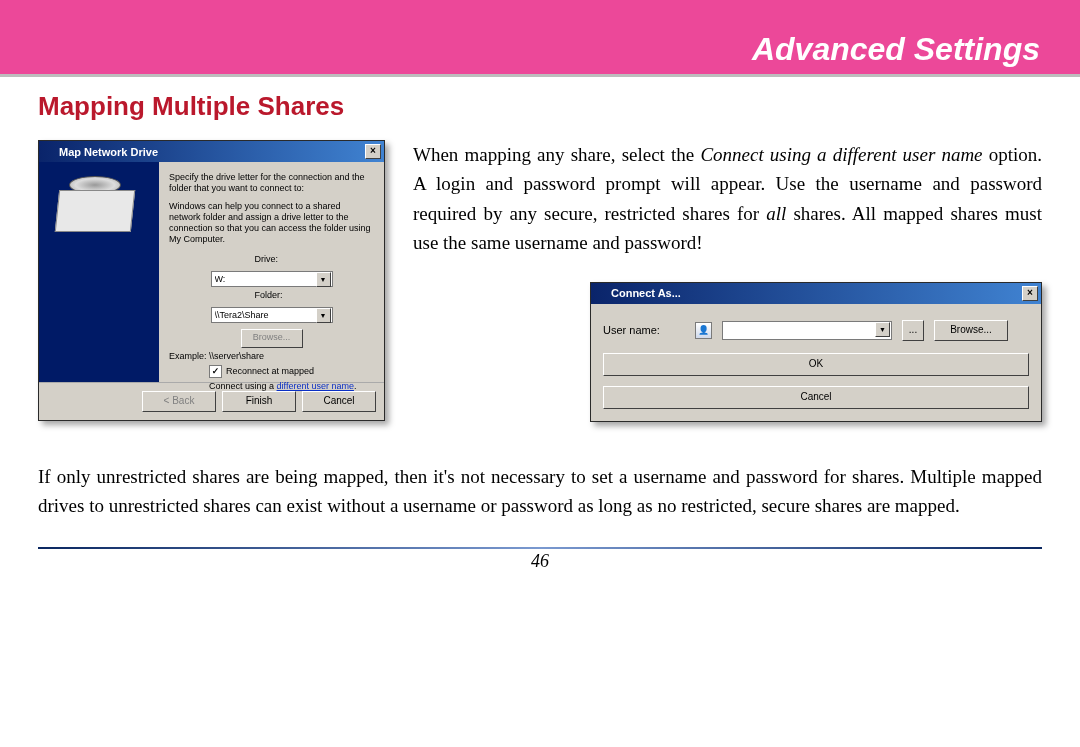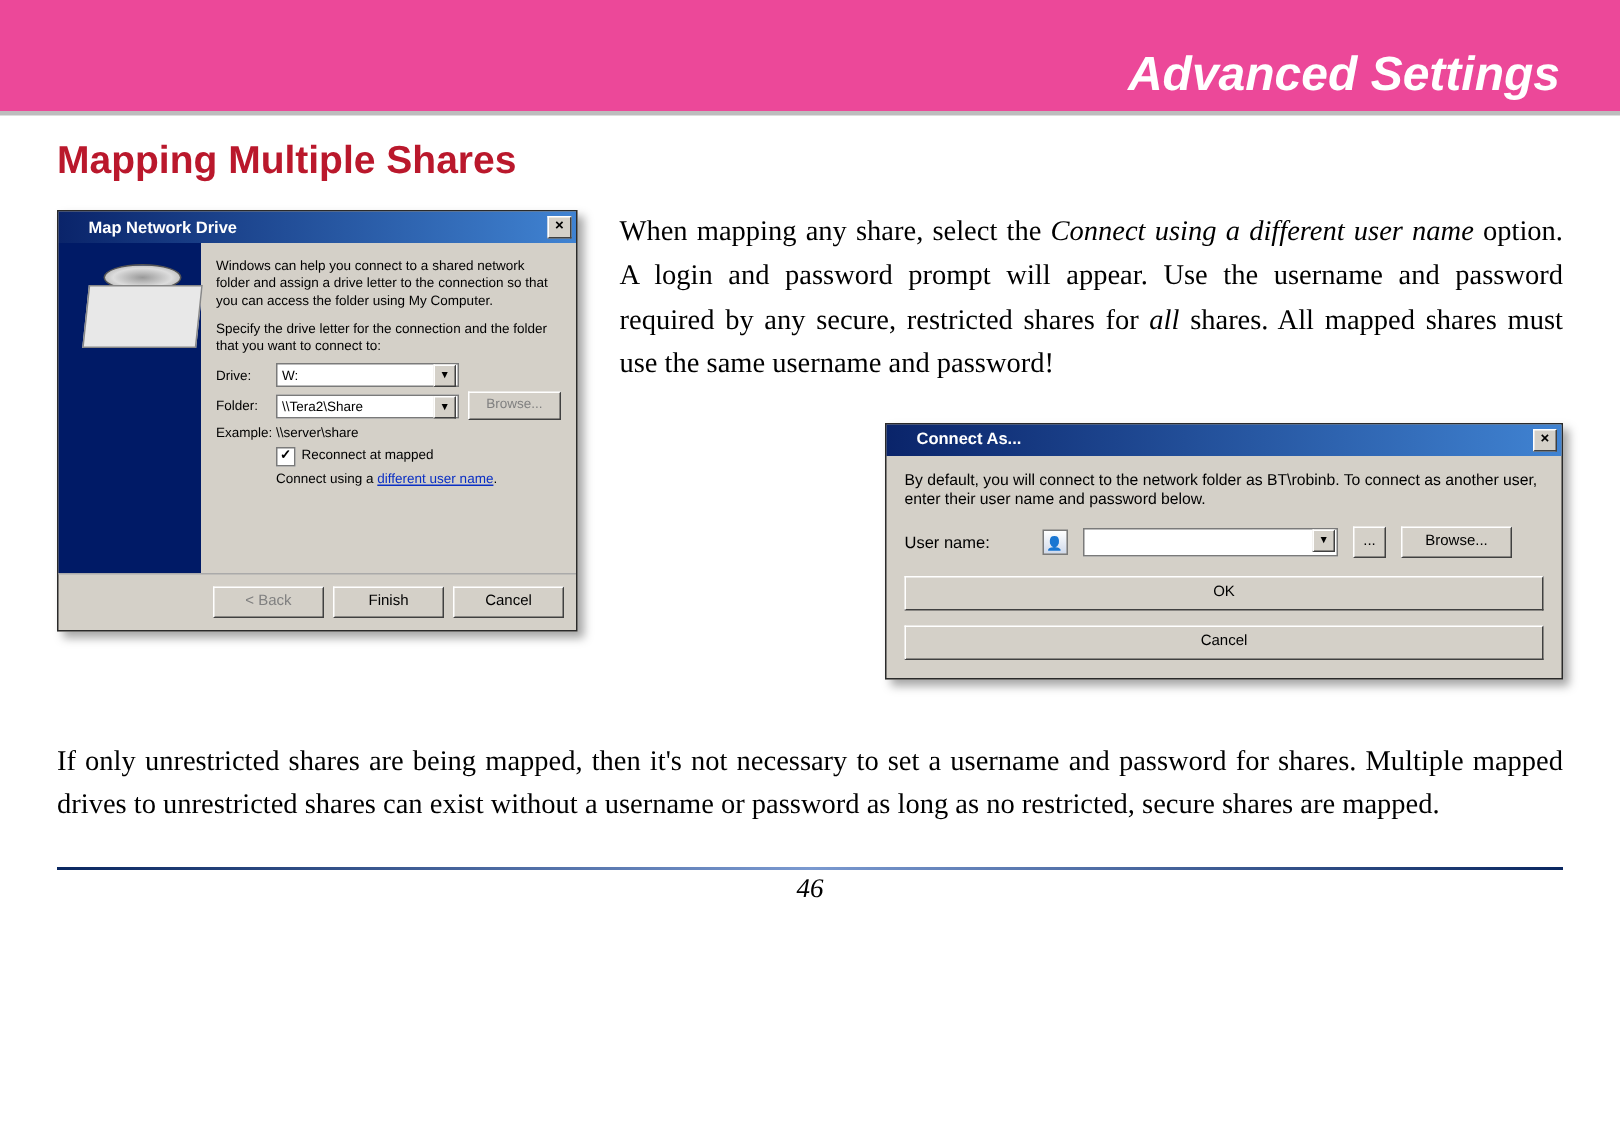--- a/index.html
+++ b/index.html
@@ -95,21 +95,21 @@
     background: radial-gradient(ellipse at center, #999 0%, #ddd 55%, #999 100%);
     border: 1px solid #555;
   }
   .dlg1-right {
     flex: 1;
     padding: 10px 10px 6px 10px;
     color: #000;
     font-size: 9px;
     line-height: 1.25;
   }
-  .field-row { display: flex; align-items: center; margin: 3px 0; gap: 6px; }
+  .field-row { display: flex; align-items: center; margin: 3px 0; gap: 6px; flex-direction: column; }
   .field-label { width: 34px; }
   .win-input {
     height: 16px;
     background: #fff;
     border: 1px solid #7a7a7a;
     font-size: 9px;
     padding: 0 3px;
     box-sizing: border-box;
   }
   .win-dd { position: relative; }
@@ -220,22 +220,22 @@
     <div class="dialog-title">
       <span>Map Network Drive</span>
       <span class="close-btn">×</span>
     </div>
     <div class="dlg1-body">
       <div class="dlg1-left">
         <div class="drive-disk"></div>
         <div class="drive-pic"></div>
       </div>
       <div class="dlg1-right">
+        <div style="margin-bottom:6px;">Specify the drive letter for the connection and the folder that you want to connect to:</div>
         <div style="margin-bottom:8px;">Windows can help you connect to a shared network folder and assign a drive letter to the connection so that you can access the folder using My Computer.</div>
-        <div style="margin-bottom:6px;">Specify the drive letter for the connection and the folder that you want to connect to:</div>
         <div class="field-row">
           <span class="field-label">Drive:</span>
           <span class="win-dd" style="display:inline-block;">
             <input class="win-input" style="width: 122px;" value="W:">
           </span>
         </div>
         <div class="field-row">
           <span class="field-label">Folder:</span>
           <span class="win-dd" style="display:inline-block;">
             <input class="win-input" style="width: 122px;" value="\\Tera2\Share">
@@ -263,21 +263,20 @@
     <div class="body-text">
       <span>When mapping any share, select the </span><span class="italic">Connect using a different user name</span><span> option.  A login and password prompt will appear.  Use the username and password required by any secure, restricted shares for </span><span class="italic">all</span><span> shares.  All mapped shares must use the same username and password!</span>
     </div>
 
     <div class="dialog dlg2">
       <div class="dialog-title">
         <span>Connect As...</span>
         <span class="close-btn">×</span>
       </div>
       <div class="dlg2-body">
-        <div class="dlg2-desc">By default, you will connect to the network folder as BT\robinb. To connect as another user, enter their user name and password below.</div>
         <div class="dlg2-row">
           <span class="dlg2-label">User name:</span>
           <span class="dlg2-icon">👤</span>
           <span class="win-dd" style="display:inline-block;">
             <input class="win-input" style="width: 170px; height: 19px;" value="">
           </span>
           <span class="win-btn browse-dots">...</span>
           <span class="win-btn">Browse...</span>
         </div>
         <div class="dlg2-buttons">

